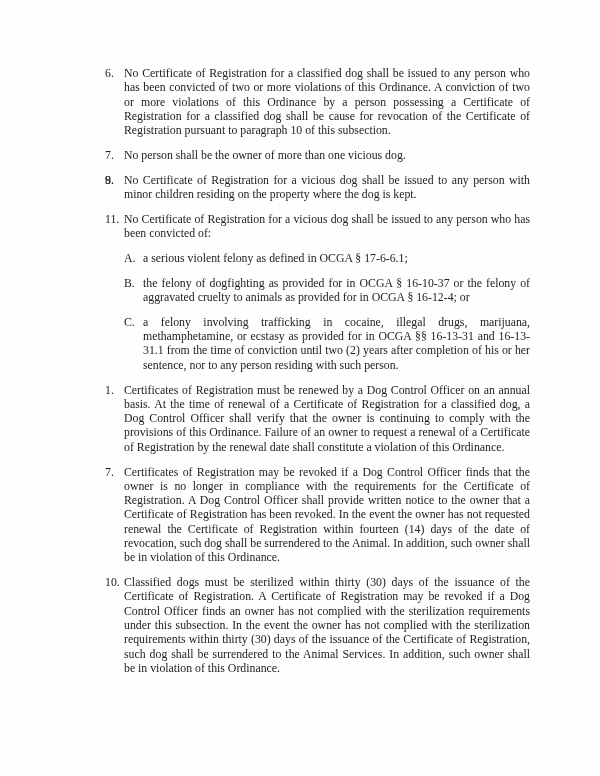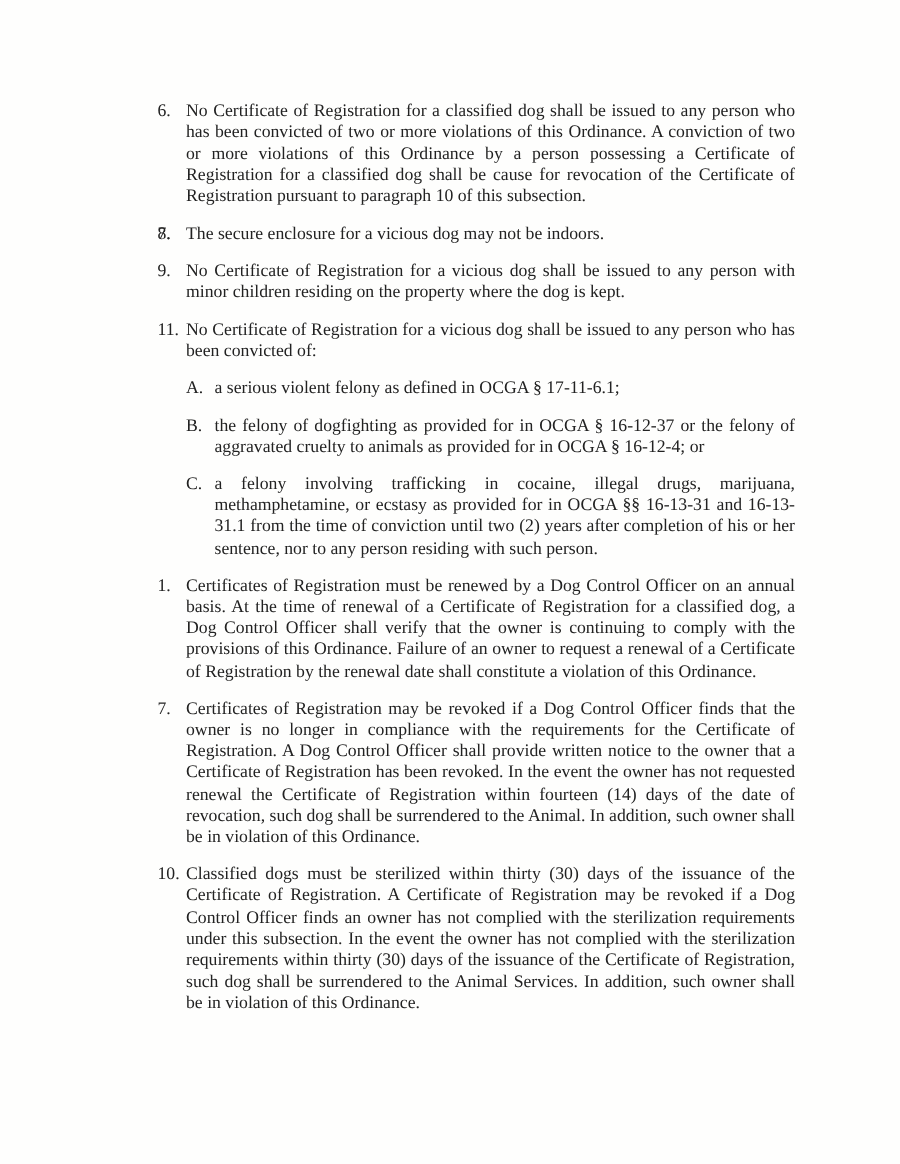--- a/index.html
+++ b/index.html
@@ -61,39 +61,39 @@
 <body>
 
 <div class="page">
   <div class="content" id="ordinance-list">
       <div class="item">
         <span class="marker">6.</span>
         <div class="item-text">No Certificate of Registration for a classified dog shall be issued to any person who has been convicted of two or more violations of this Ordinance. A conviction of two or more violations of this Ordinance by a person possessing a Certificate of Registration for a classified dog shall be cause for revocation of the Certificate of Registration pursuant to paragraph 10 of this subsection.</div>
       </div>
       <div class="item">
         <span class="marker">7.</span>
+        <div class="item-text">No person shall be the owner of more than one vicious dog.</div>
       </div>
       <div class="item">
         <span class="marker">8.</span>
-        <div class="item-text">The secure enclosure for a vicious dog may not be indoors.</div>
       </div>
       <div class="item">
         <span class="marker">9.</span>
         <div class="item-text">No Certificate of Registration for a vicious dog shall be issued to any person with minor children residing on the property where the dog is kept.</div>
       </div>
       <div class="item">
         <span class="marker">11.</span>
         <div class="item-text">No Certificate of Registration for a vicious dog shall be issued to any person who has been convicted of:</div>
         <div class="subitem">
           <span class="marker">A.</span>
-          <div class="item-text">a serious violent felony as defined in OCGA § 17-11-6.1;</div>
+          <div class="item-text">a serious violent felony as defined in OCGA § 17-6-6.1;</div>
         </div>
         <div class="subitem">
           <span class="marker">B.</span>
-          <div class="item-text">the felony of dogfighting as provided for in OCGA § 16-12-37 or the felony of aggravated cruelty to animals as provided for in OCGA § 16-12-4; or</div>
+          <div class="item-text">the felony of dogfighting as provided for in OCGA § 16-10-37 or the felony of aggravated cruelty to animals as provided for in OCGA § 16-12-4; or</div>
         </div>
         <div class="subitem">
           <span class="marker">C.</span>
           <div class="item-text">a felony involving trafficking in cocaine, illegal drugs, marijuana, methamphetamine, or ecstasy as provided for in OCGA §§ 16-13-31 and 16-13-31.1 from the time of conviction until two (2) years after completion of his or her sentence, nor to any person residing with such person.</div>
         </div>
       </div>
       <div class="item">
         <span class="marker">1.</span>
         <div class="item-text">Certificates of Registration must be renewed by a Dog Control Officer on an annual basis. At the time of renewal of a Certificate of Registration for a classified dog, a Dog Control Officer shall verify that the owner is continuing to comply with the provisions of this Ordinance. Failure of an owner to request a renewal of a Certificate of Registration by the renewal date shall constitute a violation of this Ordinance.</div>
       </div>

